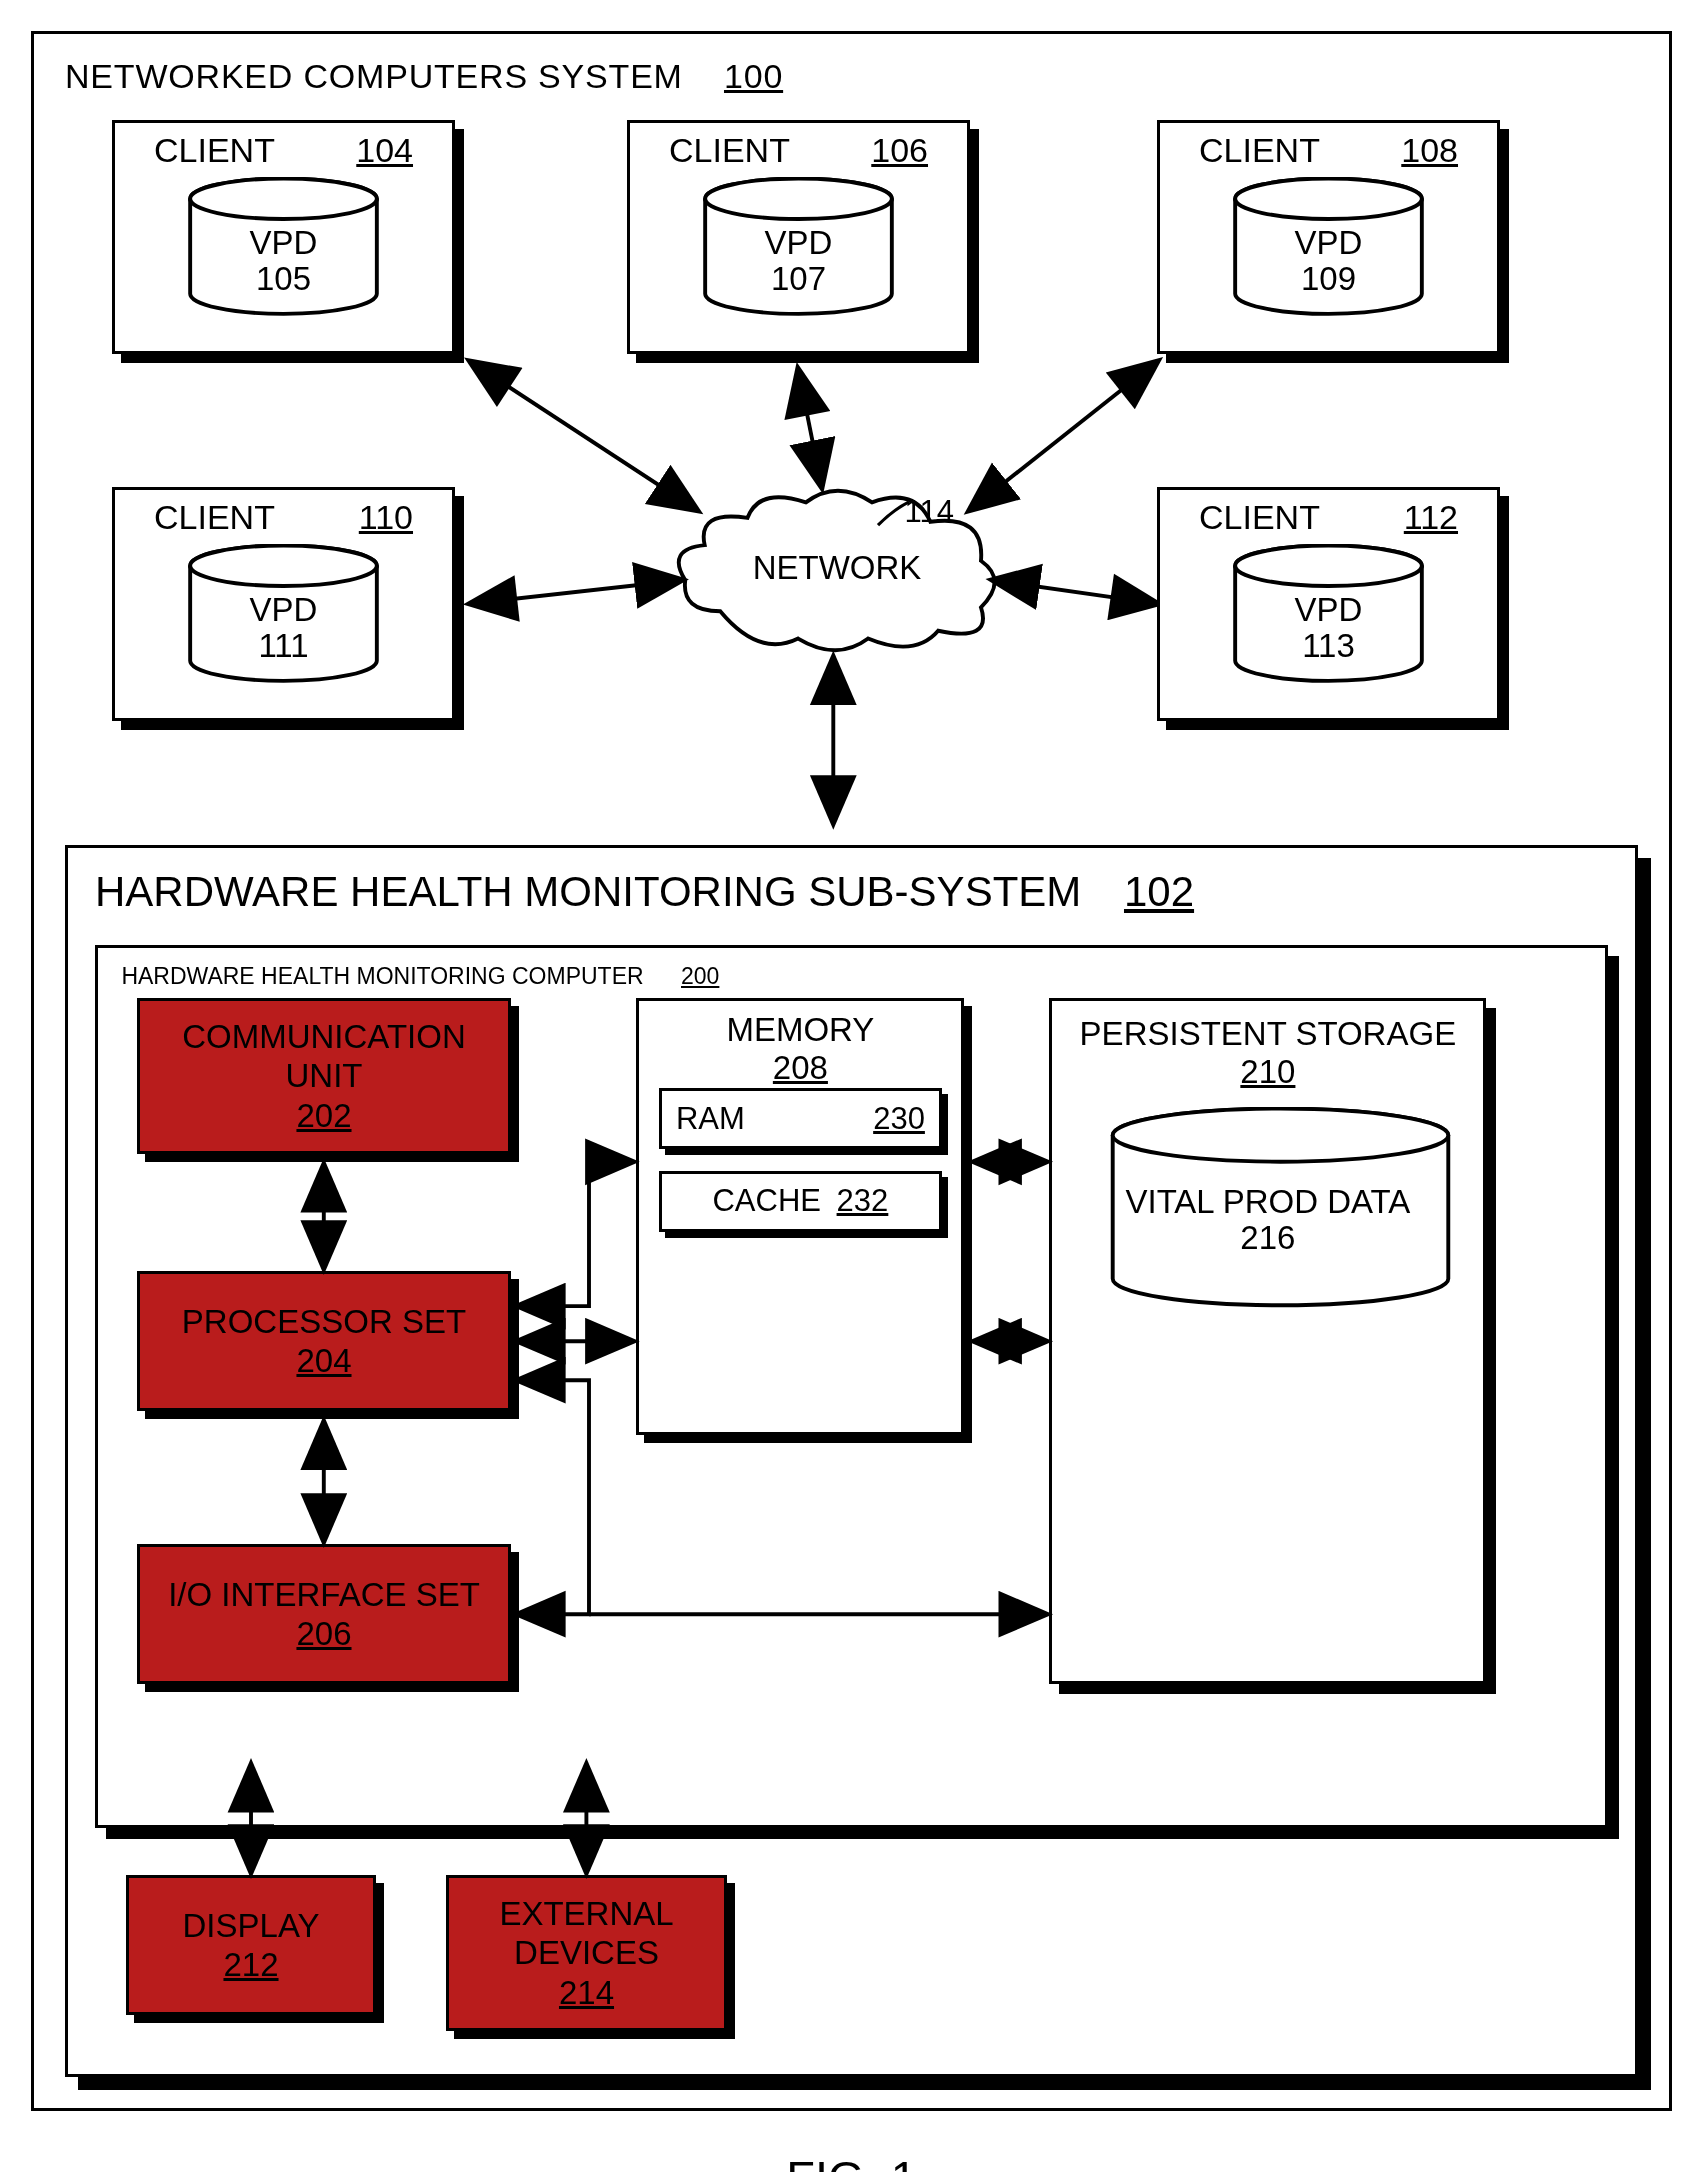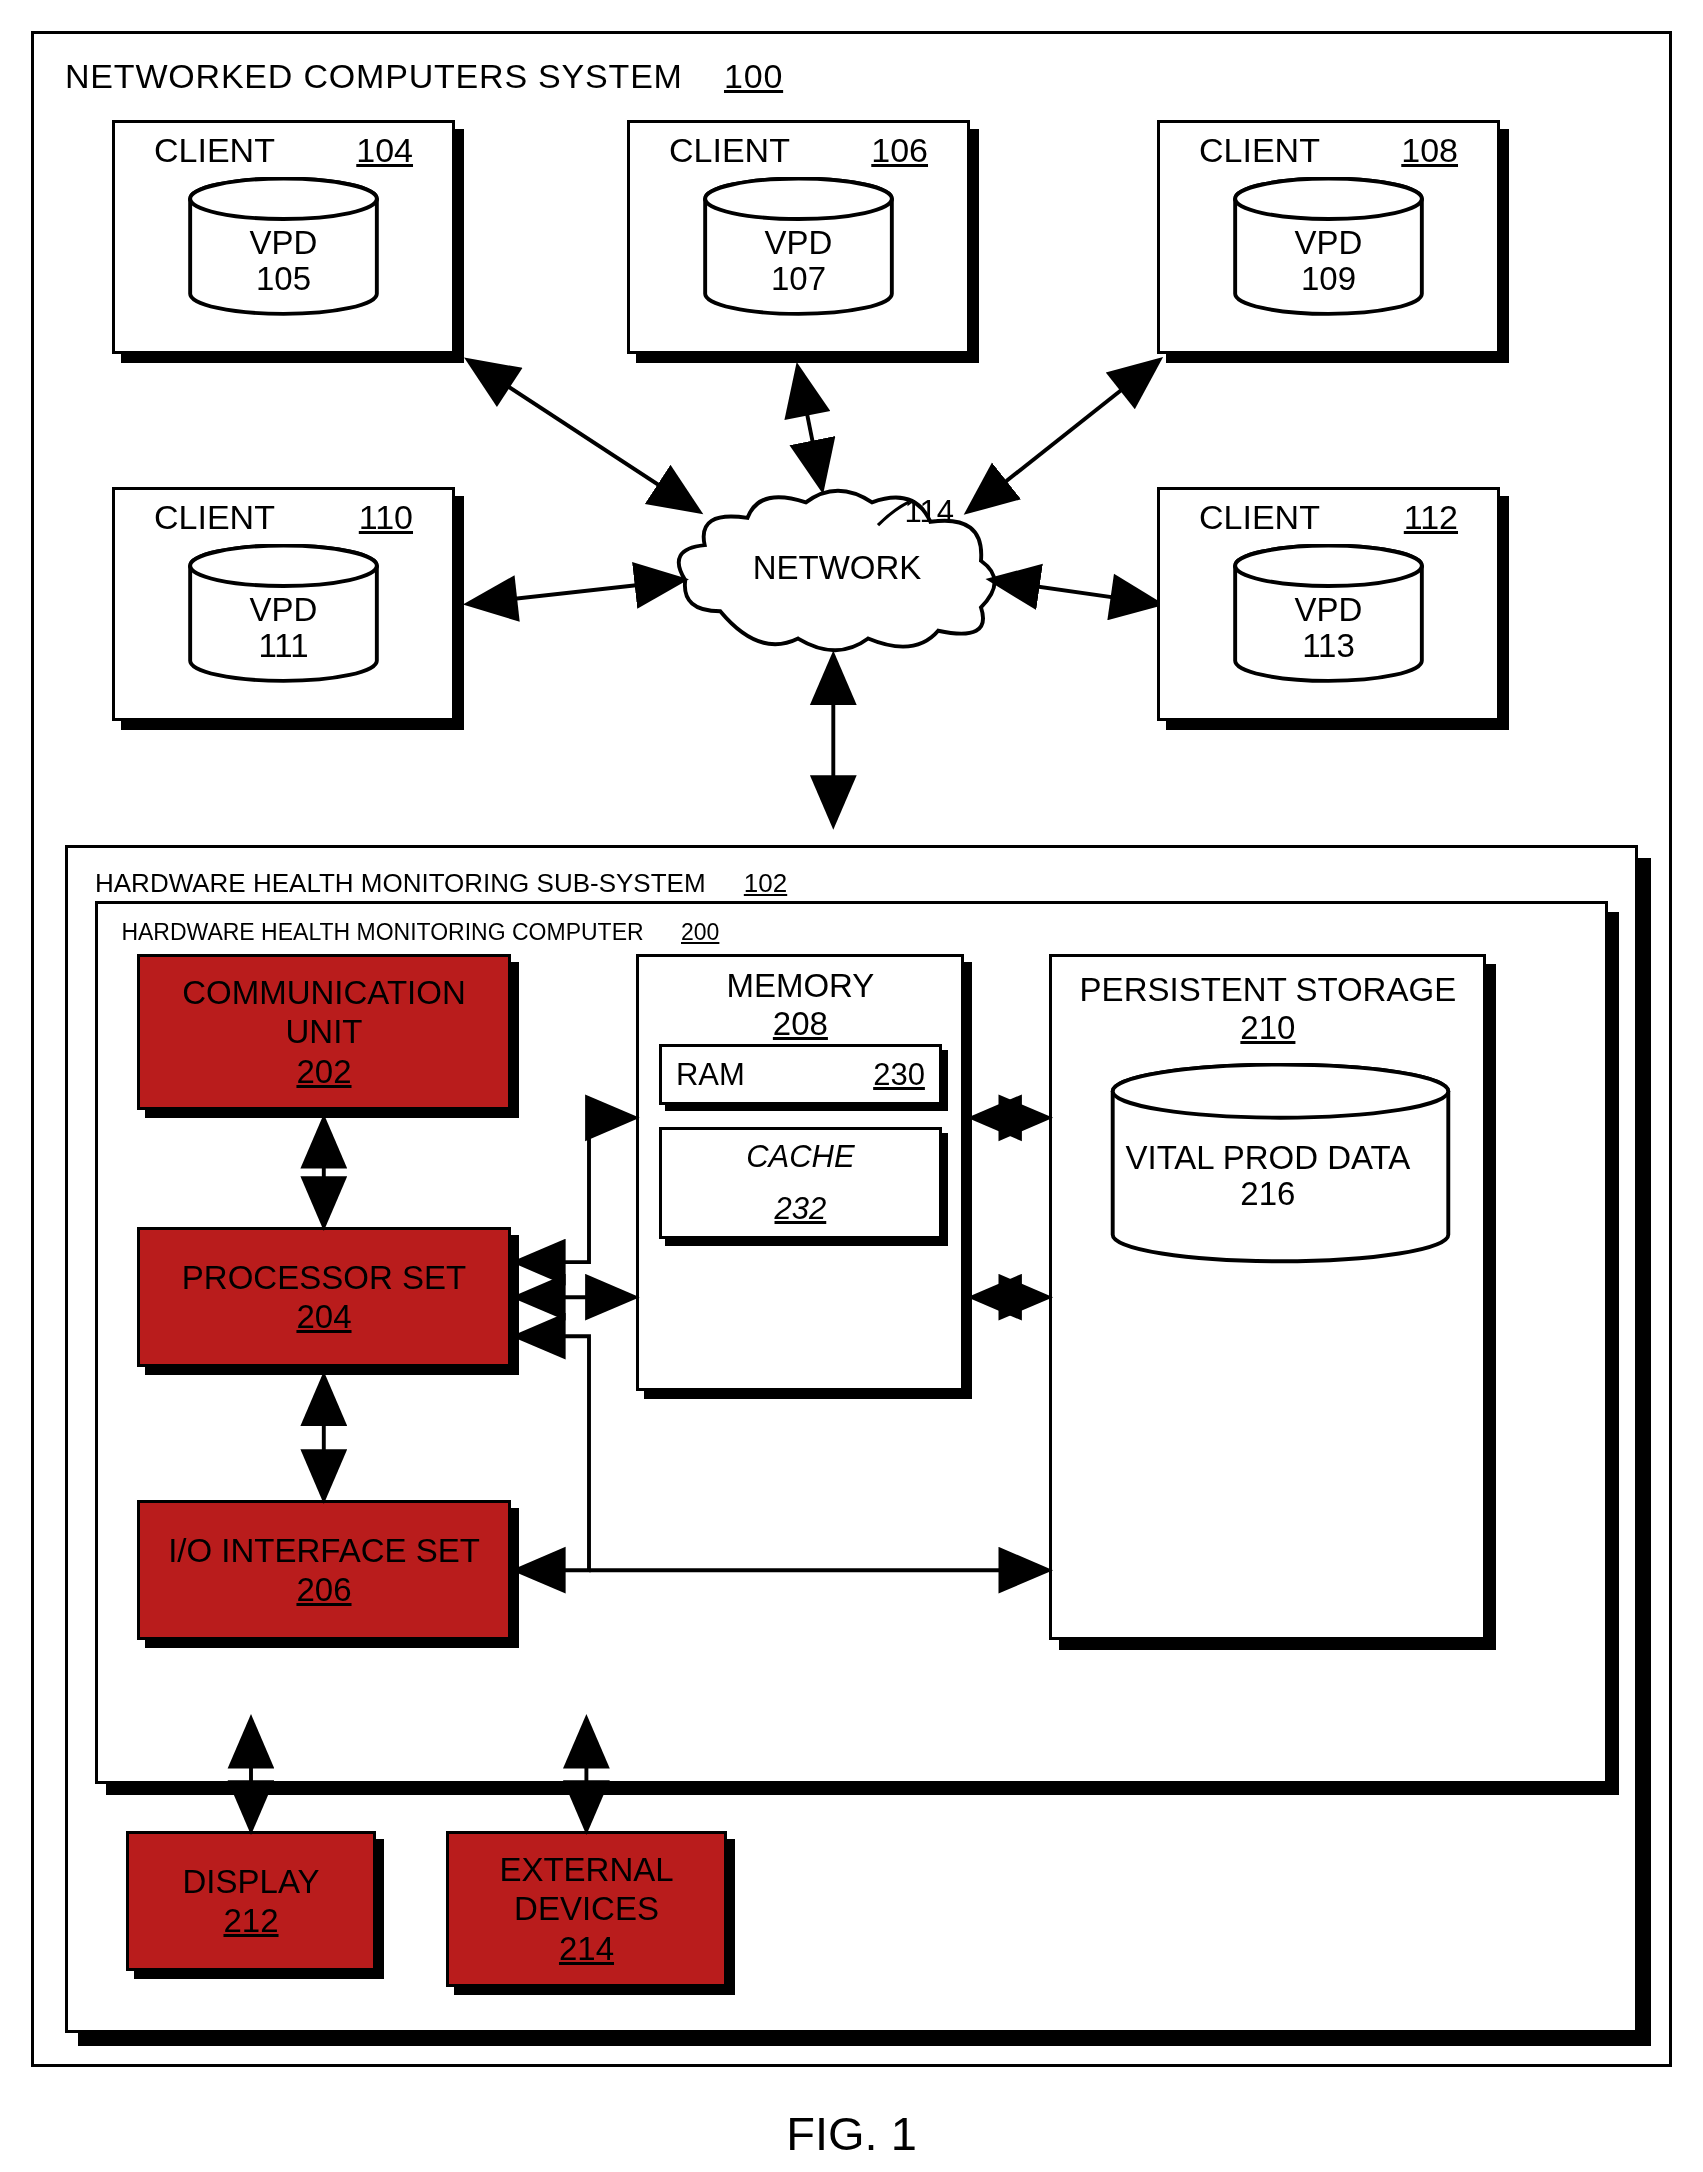--- a/index.html
+++ b/index.html
@@ -111,22 +111,22 @@
     top: 12.5px; left: 12.5px; right: -12.5px; bottom: -12.5px;
     background: #000;
   }
   .subsys .face {
     position: relative;
     border: 3.9px solid #000;
     background: #fff;
     padding: 19.5px 27px 27px 27px;
   }
   .subsys-title {
-    font-size: 26px;
-    margin-bottom: 2px;
+    font-size: 42px;
+    margin-bottom: 29px;
   }
   .subsys-title .num { text-decoration: underline; margin-left: 31px; }
   .computer-box {
     position: relative;
   }
   .computer-box .cshadow {
     position: absolute;
     top: 11px; left: 11px; right: -11px; bottom: -11px;
     background: #000;
   }
@@ -200,21 +200,21 @@
     position: relative;
     border: 3.9px solid #000;
     background: #fff;
     font-size: 31px;
     padding: 9.4px 14px;
     display: flex;
     align-items: center;
     justify-content: space-between;
     gap: 15.6px;
   }
-  .mini-block .mface.centered { flex-direction: column; justify-content: center; font-style: italic; }
+  .mini-block .mface.centered { flex-direction: row; justify-content: center; }
   .mini-block .mface .num { text-decoration: underline; }
   .persist {
     position: absolute;
   }
   .persist .bshadow {
     position: absolute;
     top: 9.4px; left: 9.4px; right: -9.4px; bottom: -9.4px;
     background: #000;
   }
   .persist .bface {

